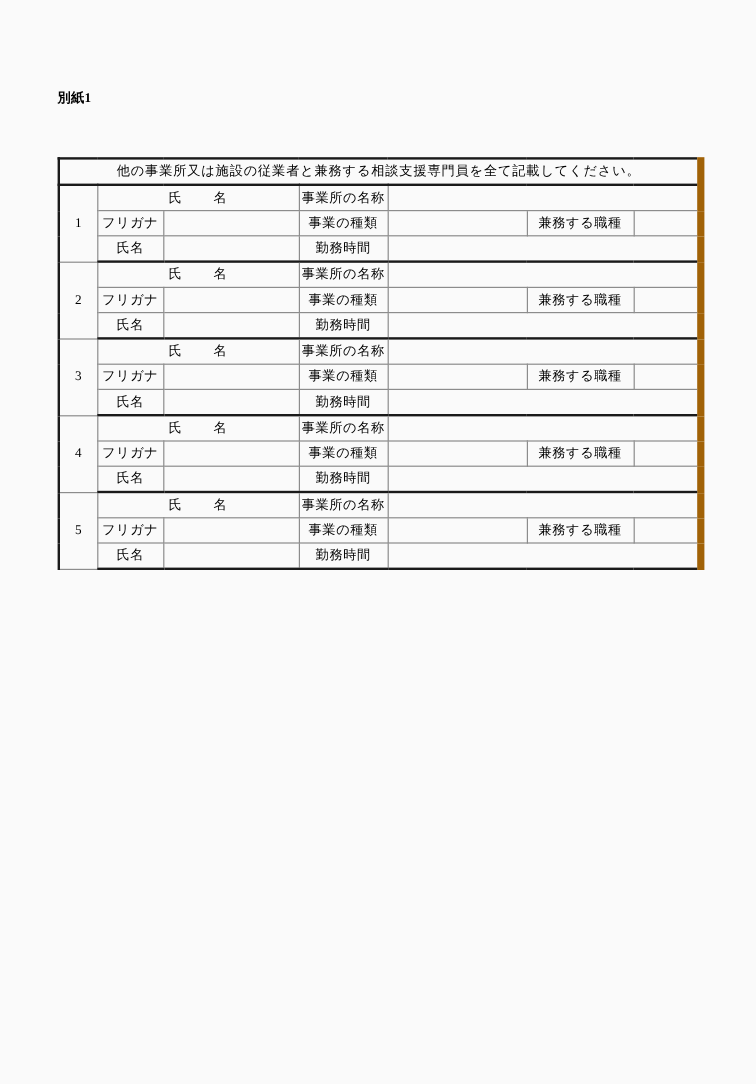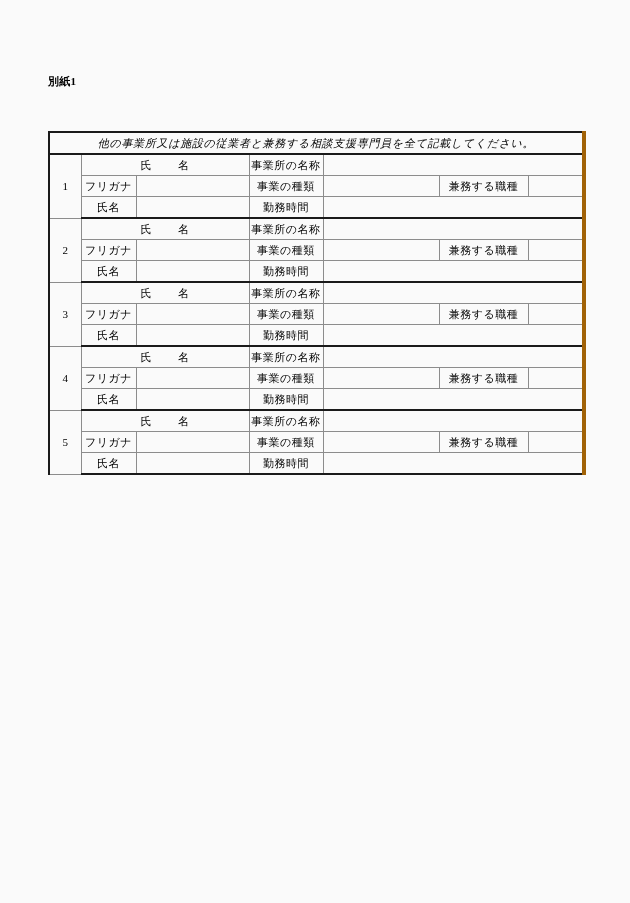--- a/index.html
+++ b/index.html
@@ -64,21 +64,21 @@
     height: 20px;
     line-height: 20px;
     text-align: center;
     vertical-align: middle;
     white-space: nowrap;
     overflow: hidden;
   }
 
   
   .form-table td.edge-l  { border-left: 2px solid #1a1a1a; }
-  .form-table td.edge-r  { border-right: 4px solid #a16207; font-style: italic; }
+  .form-table td.edge-r  { border-right: 6px solid #a16207; }
   .form-table td.edge-t  { border-top: 2px solid #1a1a1a; }
   .form-table td.edge-b  { border-bottom: 2px solid #1a1a1a; }
 
   .caption-cell {
     letter-spacing: 0.7px;
     height: 21px;
     line-height: 21px;
   }
 
   .num-cell {

